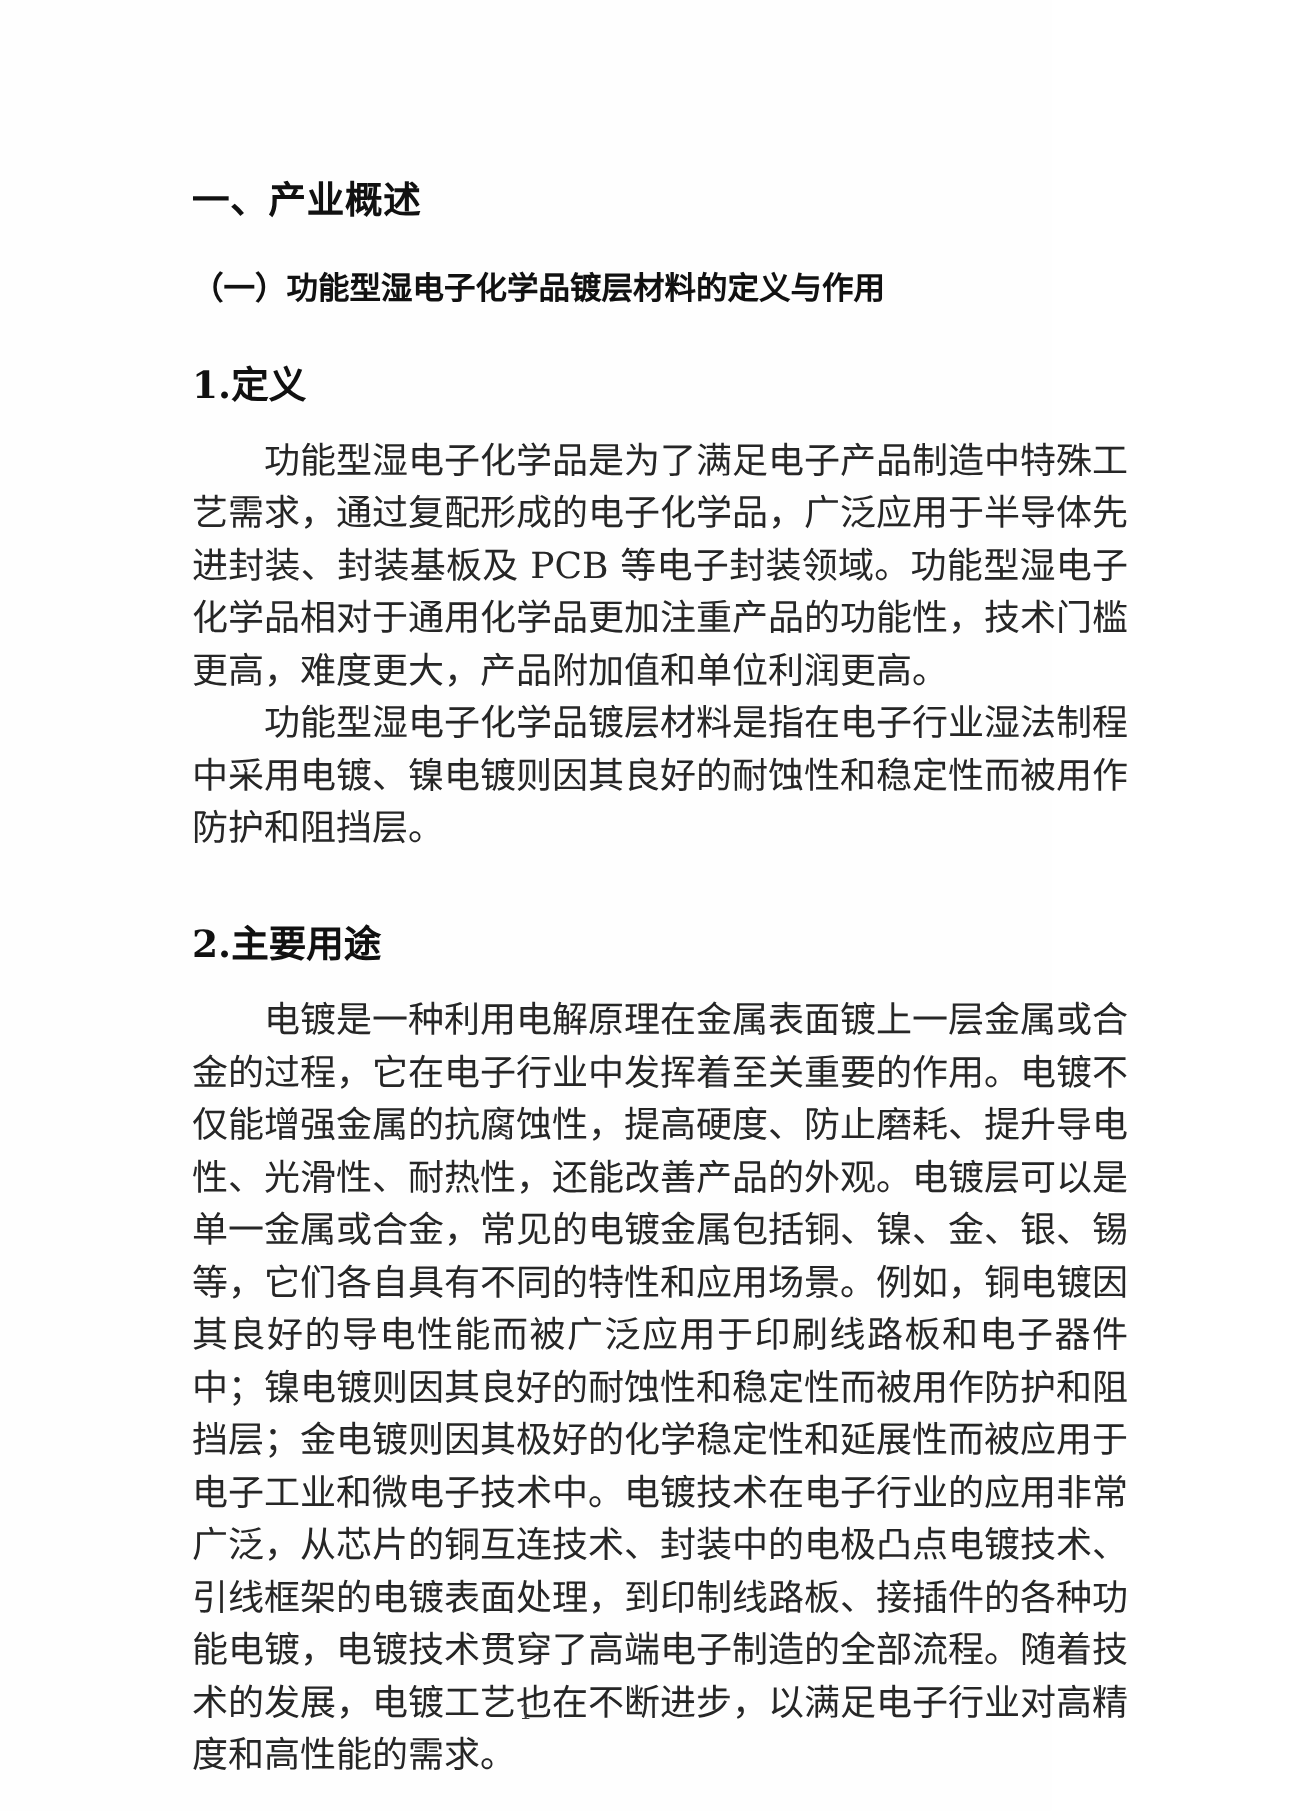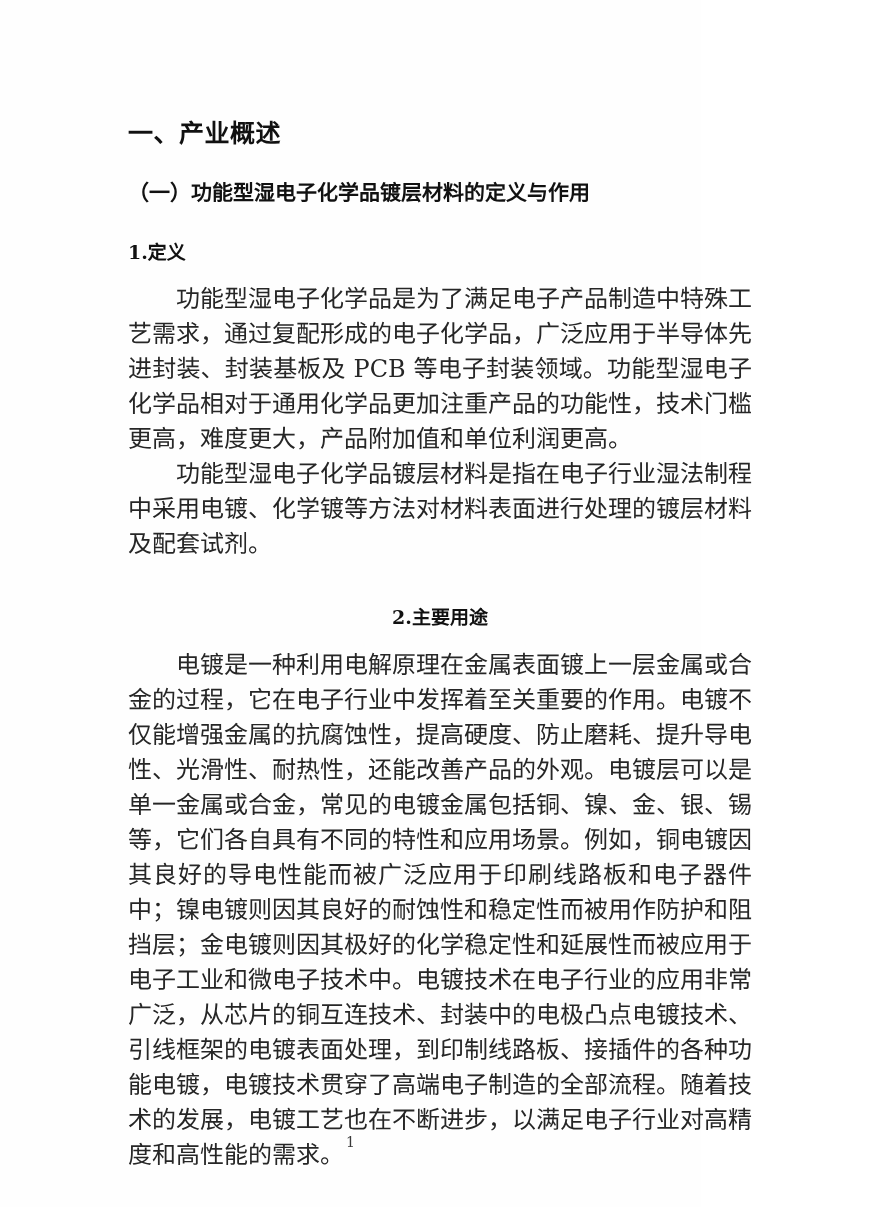--- a/index.html
+++ b/index.html
@@ -49,31 +49,30 @@
     font-size: 21px;
     font-weight: bold;
     line-height: 1.25;
     margin: 0;
     padding-top: 33px;
     color: #111111;
     font-family: Liberation Mono, monospace;
   }
 
   .h3 {
-    font-size: 19px;
+    font-size: 25px;
     font-weight: bold;
     line-height: 1.25;
     margin: 0;
     padding-top: 32px;
     color: #111111;
   }
 
   .h3.spaced-top {
     padding-top: 44px;
-    text-align: center;
   }
 
   
   .para {
     font-size: 24px;
     line-height: 35px;
     margin: 0;
     text-align: justify;
     text-justify: inter-ideograph;
     text-indent: 2em;
@@ -106,21 +105,21 @@
 
     <h1 class="h1">一、产业概述</h1>
 
     <h2 class="h2">（一）功能型湿电子化学品镀层材料的定义与作用</h2>
 
     <h3 class="h3">1.定义</h3>
 
     <p class="para first-after-heading">功能型湿电子化学品是为了满足电子产品制造中特殊工艺需求，通过复配形成的电子化学品，广泛应用于半导体先进封装、封装基板及 PCB 等电子封装领域。功能型湿电子化学品相对于通用化学品更加注重产品的功能性，技术门槛更高，难度更大，产品附加值和单位利润更高。</p>
 
 
-    <p class="para">功能型湿电子化学品镀层材料是指在电子行业湿法制程中采用电镀、化学镀等方法对材料表面进行处理的镀层材料及配套试剂。</p>
+    <p class="para">功能型湿电子化学品镀层材料是指在电子行业湿法制程中采用电镀、镍电镀则因其良好的耐蚀性和稳定性而被用作防护和阻挡层。</p>
 
     <h3 class="h3 spaced-top">2.主要用途</h3>
 
     <p class="para first-after-heading">电镀是一种利用电解原理在金属表面镀上一层金属或合金的过程，它在电子行业中发挥着至关重要的作用。电镀不仅能增强金属的抗腐蚀性，提高硬度、防止磨耗、提升导电性、光滑性、耐热性，还能改善产品的外观。电镀层可以是单一金属或合金，常见的电镀金属包括铜、镍、金、银、锡等，它们各自具有不同的特性和应用场景。例如，铜电镀因其良好的导电性能而被广泛应用于印刷线路板和电子器件中；镍电镀则因其良好的耐蚀性和稳定性而被用作防护和阻挡层；金电镀则因其极好的化学稳定性和延展性而被应用于电子工业和微电子技术中。电镀技术在电子行业的应用非常广泛，从芯片的铜互连技术、封装中的电极凸点电镀技术、引线框架的电镀表面处理，到印制线路板、接插件的各种功能电镀，电镀技术贯穿了高端电子制造的全部流程。随着技术的发展，电镀工艺也在不断进步，以满足电子行业对高精度和高性能的需求。</p>
 
   </div>
 
   <div class="page-number">1</div>
 
 </div>

